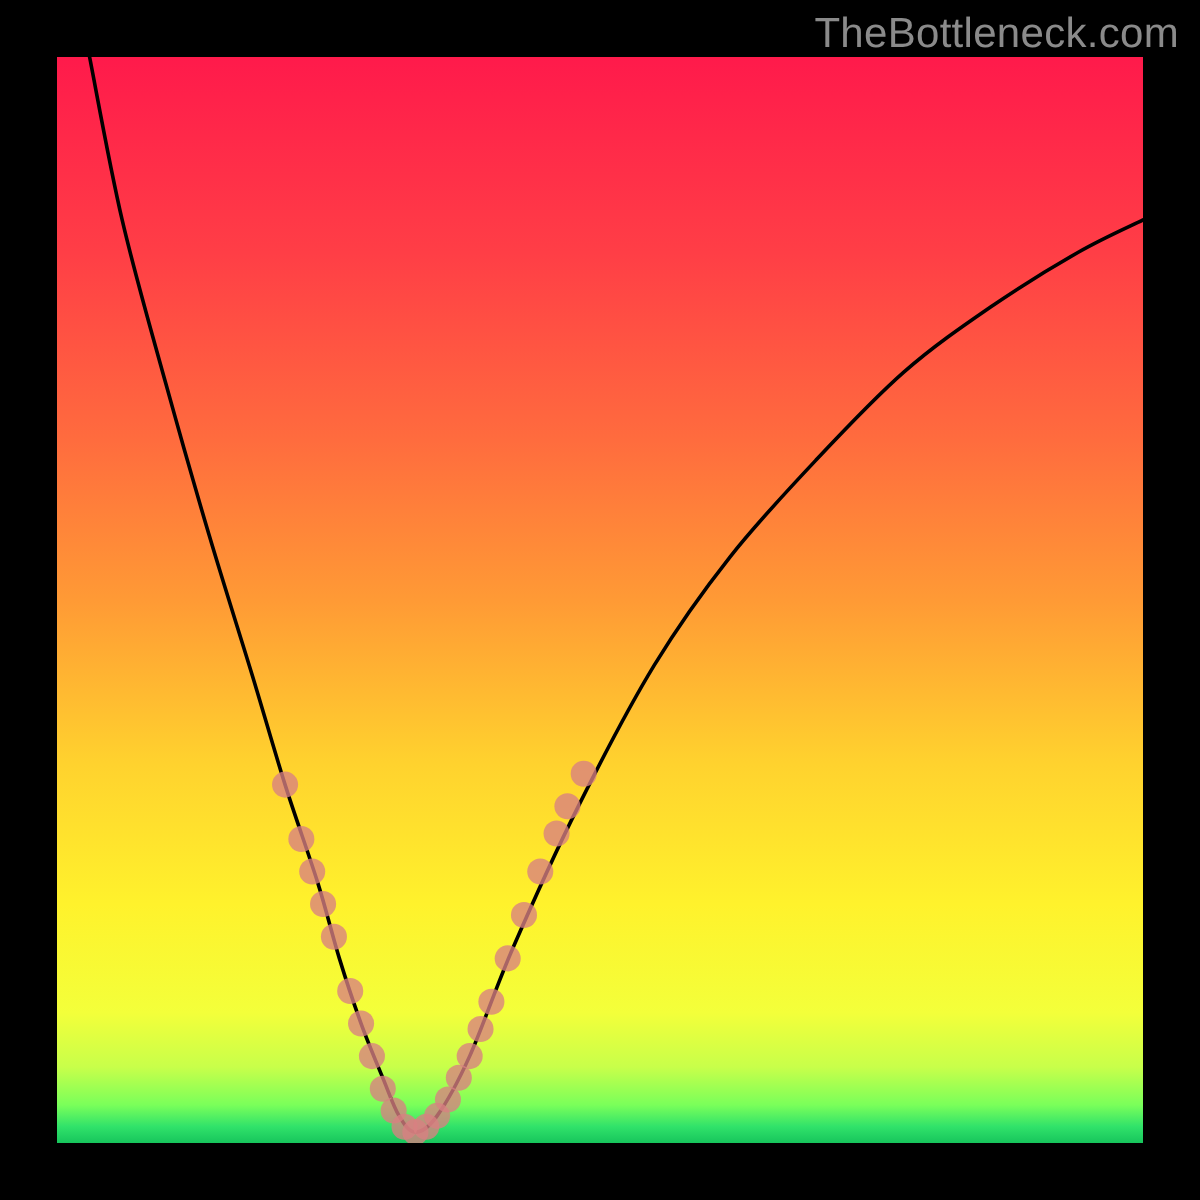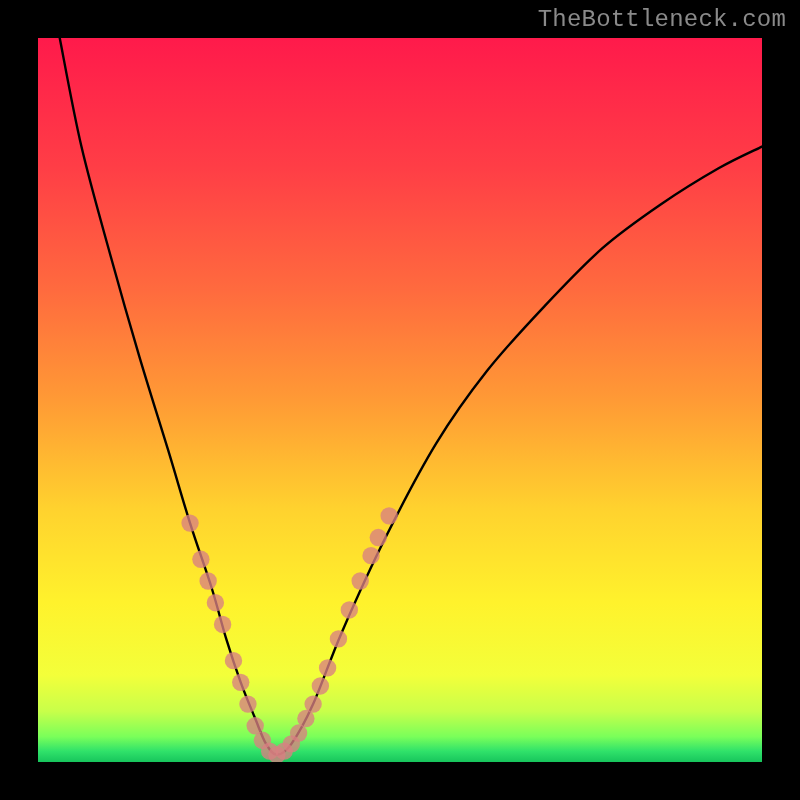--- a/index.html
+++ b/index.html
@@ -38,22 +38,22 @@
     left: 0;
     top: 0;
     width: 724px;
     height: 724px;
     overflow: visible;
   }
   .watermark {
     position: absolute;
     top: 6px;
     right: 14px;
-    font-family: Liberation Mono, monospace;
-    font-size: 24px;
+    font-family: Liberation Sans, sans-serif;
+    font-size: 28px;
     color: #8a8a8a;
     letter-spacing: 0.2px;
     user-select: none;
   }
 </style>
 </head>
 <body>
 
 <div class="frame">
 

